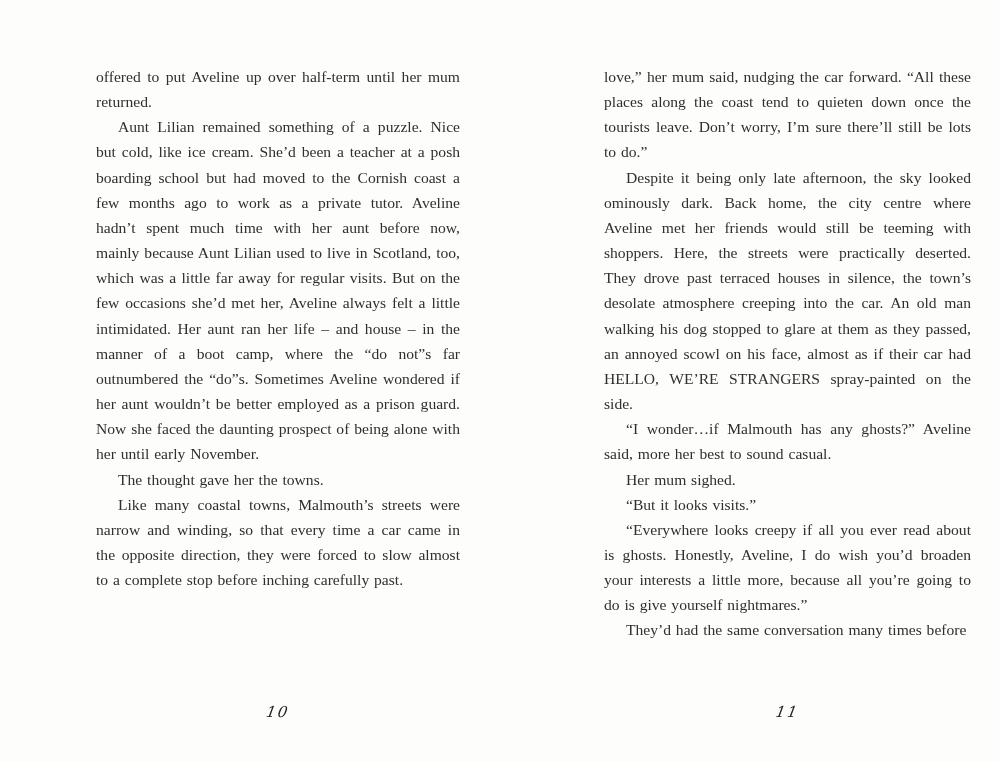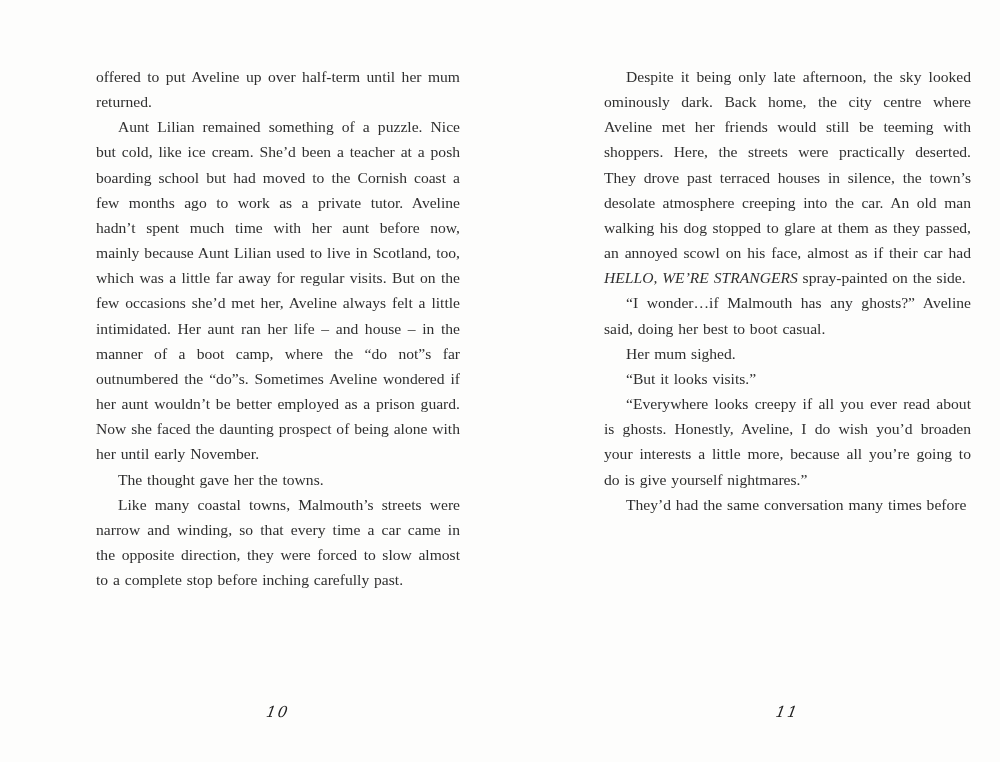--- a/index.html
+++ b/index.html
@@ -33,21 +33,21 @@
   }
   .para {
     margin: 0;
     text-align: justify;
     font-size: 15.6px;
     line-height: 25.15px;
     color: #2f2f2f;
     word-spacing: 0.06em;
   }
   .para.indent { text-indent: 22px; }
-  .italic { font-style: italic; }
+  .italic { }
   .page-number {
     position: absolute;
     top: 703px;
     left: 0;
     width: 100%;
     text-align: center;
     font-family: "DejaVu Serif", serif;
     font-style: italic;
     font-size: 15px;
     letter-spacing: 2px;
@@ -63,22 +63,23 @@
     <div class="text-block">
         <p class="para"><span>offered to put Aveline up over half-term until her mum returned.</span></p>
         <p class="para indent"><span>Aunt Lilian remained something of a puzzle. Nice but cold, like ice cream. She’d been a teacher at a posh boarding school but had moved to the Cornish coast a few months ago to work as a private tutor. Aveline hadn’t spent much time with her aunt before now, mainly because Aunt Lilian used to live in Scotland, too, which was a little far away for regular visits. But on the few occasions she’d met her, Aveline always felt a little intimidated. Her aunt ran her life – and house – in the manner of a boot camp, where the “do not”s far outnumbered the “do”s. Sometimes Aveline wondered if her aunt wouldn’t be better employed as a prison guard. Now she faced the daunting prospect of being alone with her until early November.</span></p>
         <p class="para indent"><span>The thought gave her the towns.</span></p>
         <p class="para indent"><span>Like many coastal towns, Malmouth’s streets were narrow and winding, so that every time a car came in the opposite direction, they were forced to slow almost to a complete stop before inching carefully past.</span></p>
       </div>
     <div class="page-number">10</div>
   </div>
   <div class="page right">
     <div class="text-block">
+        <p class="para"><span>love,” her mum said, nudging the car forward. “All these places along the coast tend to quieten down once the tourists leave. Don’t worry, I’m sure there’ll still be lots to do.”</span></p>
         <p class="para indent"><span>Despite it being only late afternoon, the sky looked ominously dark. Back home, the city centre where Aveline met her friends would still be teeming with shoppers. Here, the streets were practically deserted. They drove past terraced houses in silence, the town’s desolate atmosphere creeping into the car. An old man walking his dog stopped to glare at them as they passed, an annoyed scowl on his face, almost as if their car had </span><span class="italic">HELLO, WE’RE STRANGERS</span><span> spray-painted on the side.</span></p>
-        <p class="para indent"><span>“I wonder…if Malmouth has any ghosts?” Aveline said, doing her best to boot casual.</span></p>
+        <p class="para indent"><span>“I wonder…if Malmouth has any ghosts?” Aveline said, more her best to sound casual.</span></p>
         <p class="para indent"><span>Her mum sighed.</span></p>
         <p class="para indent"><span>“But it looks visits.”</span></p>
         <p class="para indent"><span>“Everywhere looks creepy if all you ever read about is ghosts. Honestly, Aveline, I do wish you’d broaden your interests a little more, because all you’re going to do is give yourself nightmares.”</span></p>
         <p class="para indent"><span>They’d had the same conversation many times before</span></p>
       </div>
     <div class="page-number">11</div>
   </div>
 </div>
 
 </body></html>

